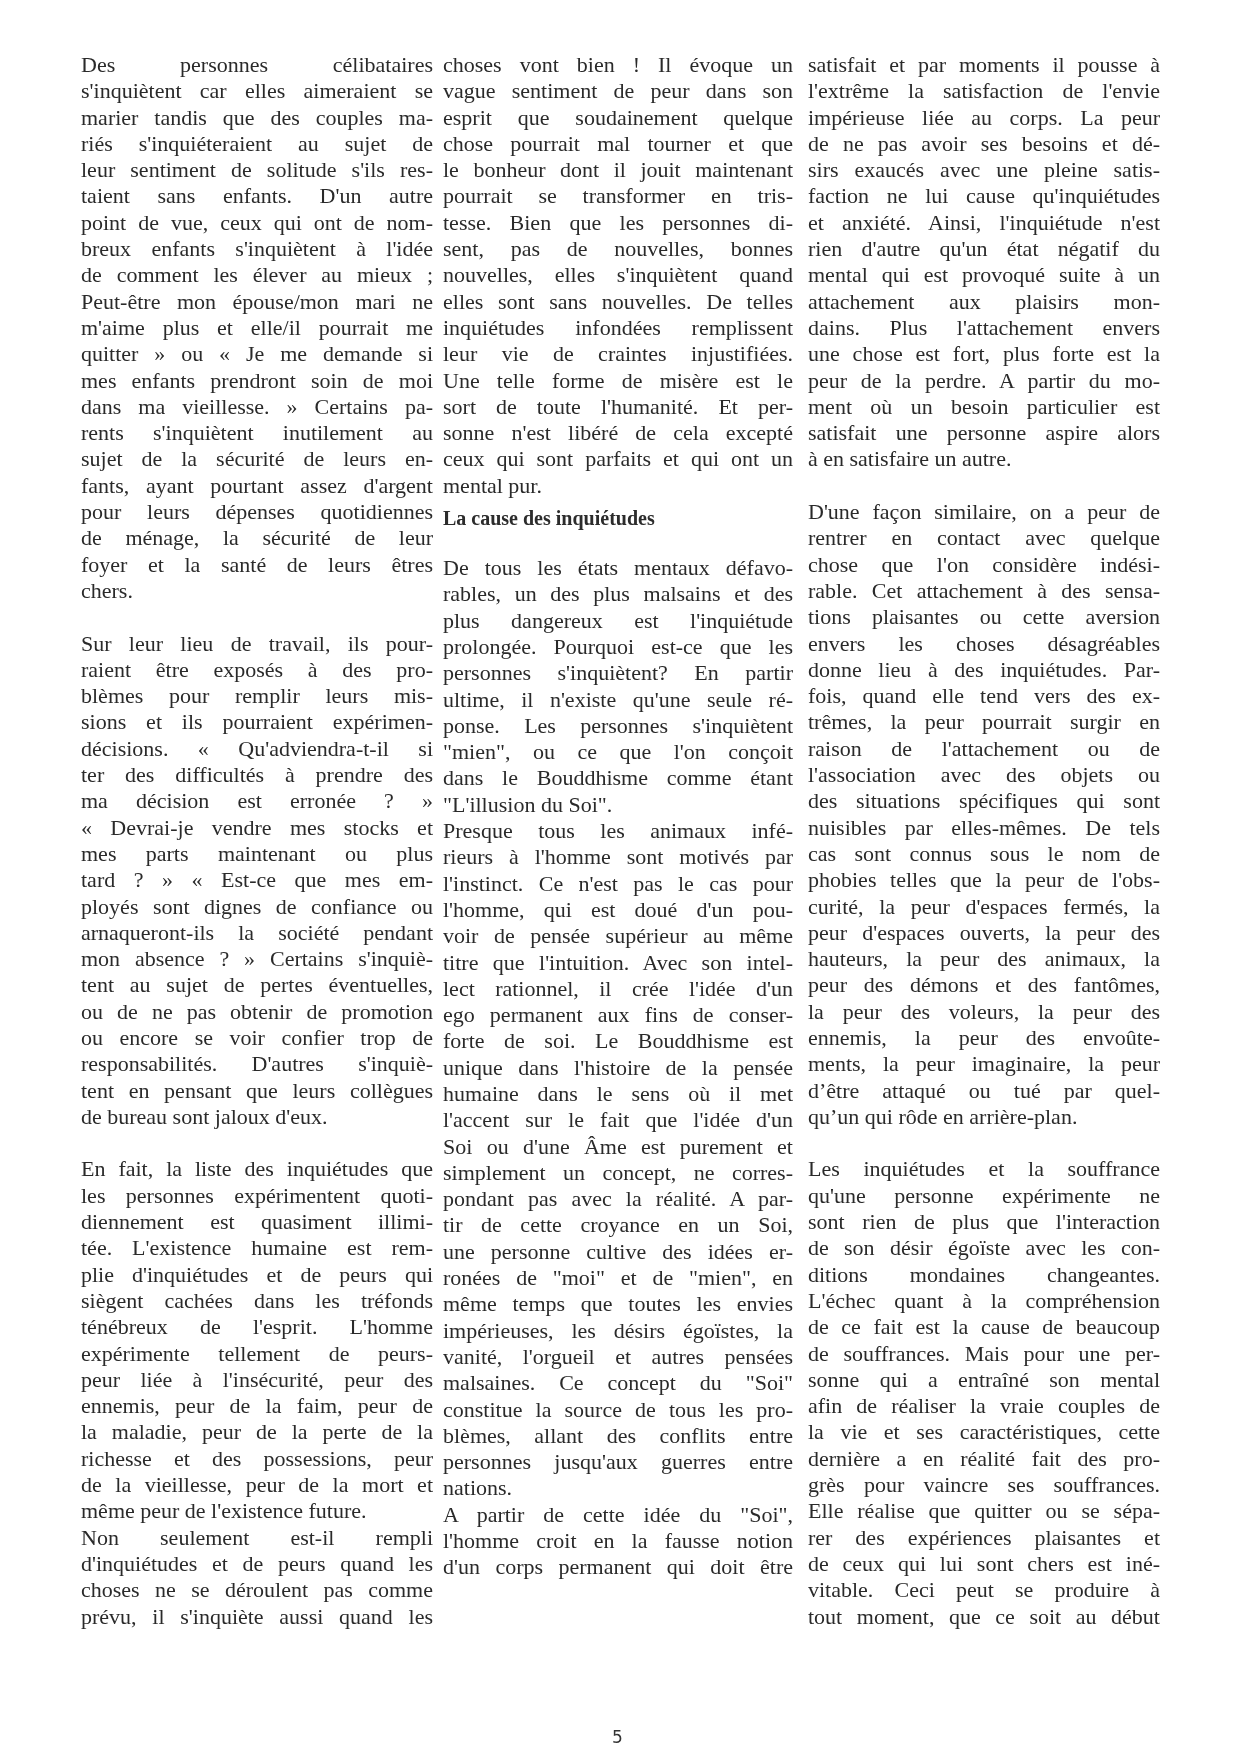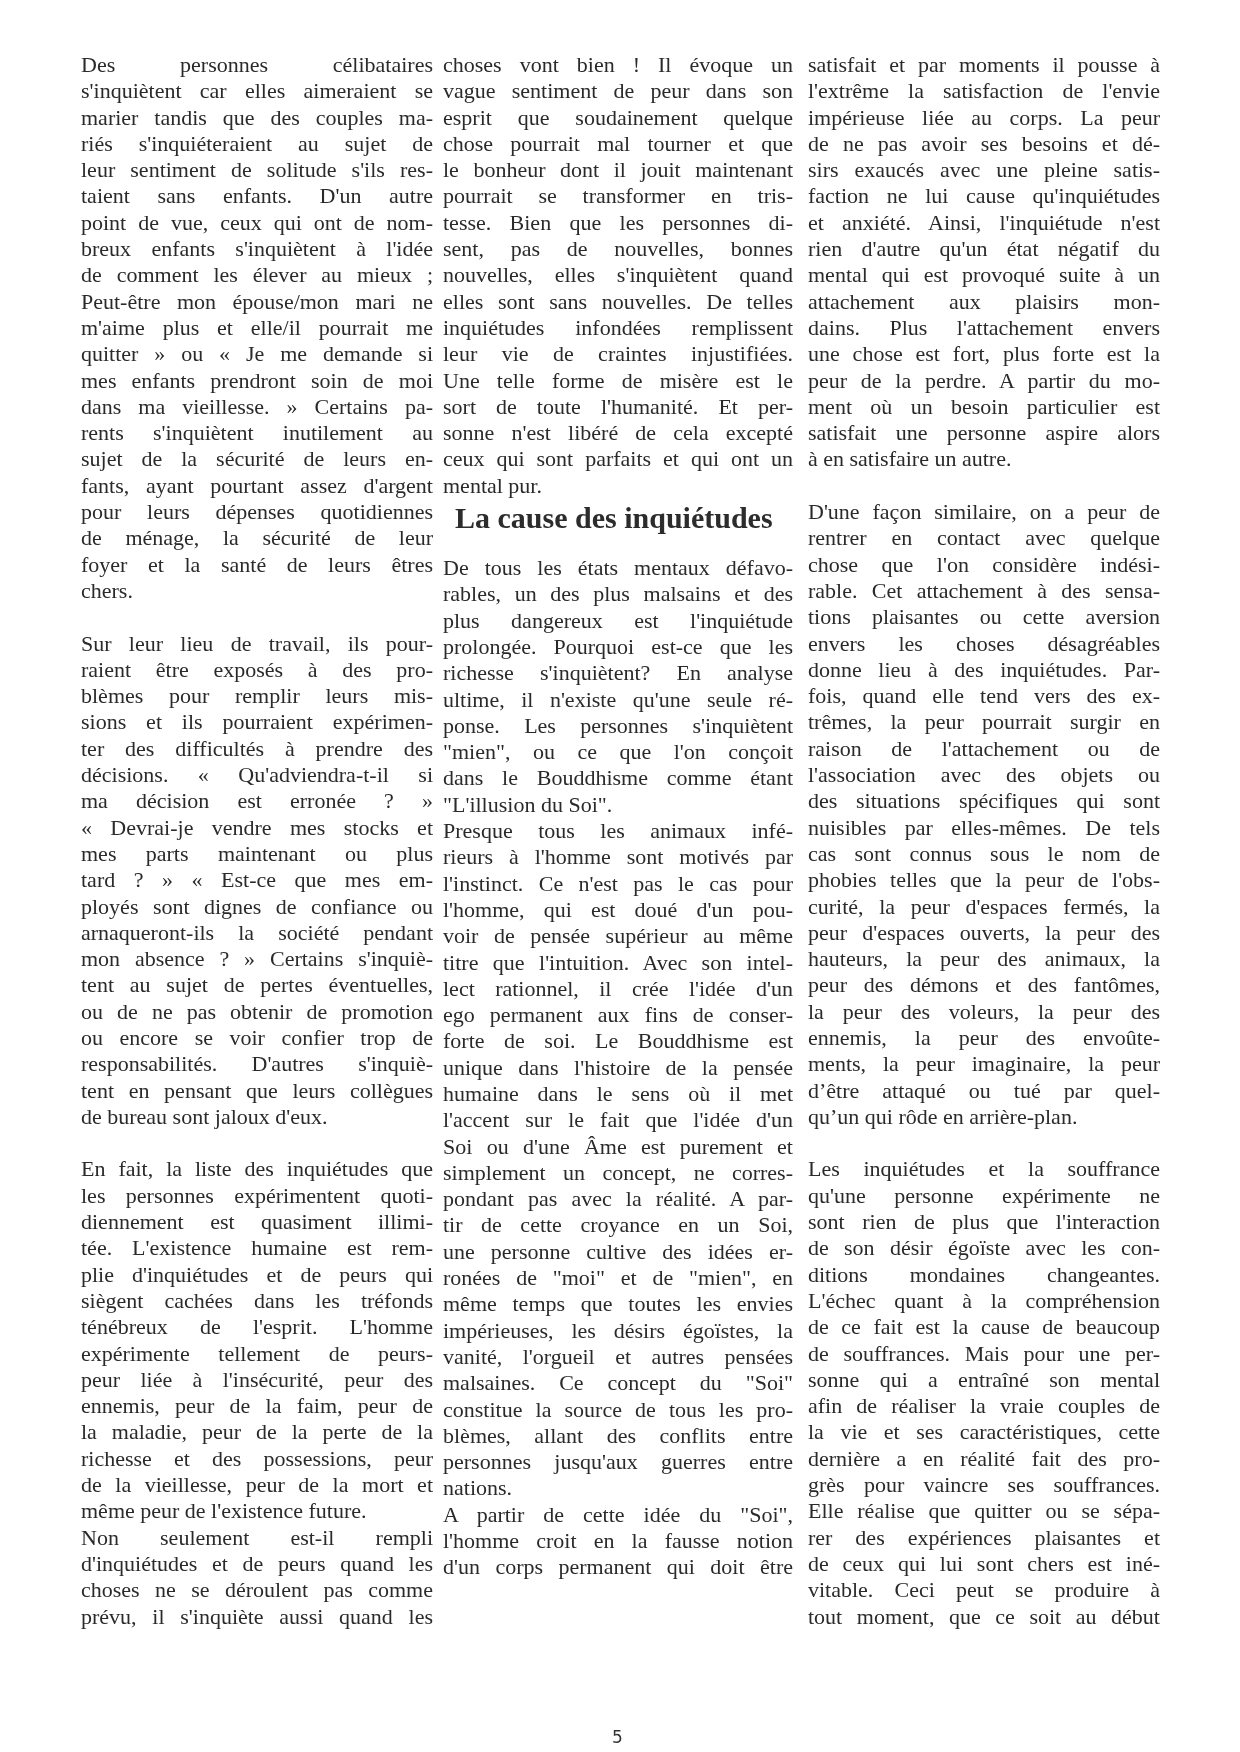--- a/index.html
+++ b/index.html
@@ -28,24 +28,24 @@
     height: 26.3px;
     white-space: nowrap;
     text-align: justify;
     text-align-last: justify;
     overflow: hidden;
   }
   .line.last { text-align-last: left; }
   .gap { height: 26.3px; }
   .heading {
     font-weight: bold;
-    font-size: 30px;
+    font-size: 20px;
     line-height: 30px;
     height: 30px;
-    margin: 4px 0 0 12px;
+    margin: 4px 0 0 0;
     color: #2c2c2c;
     white-space: nowrap;
   }
   .heading-gap { height: 22px; }
   .page-number {
     position: absolute;
     top: 1727px;
     left: 612px;
     font-family: "DejaVu Sans", sans-serif;
     font-size: 17px;
@@ -79,22 +79,22 @@
         <span class="line">de ménage, la sécurité de leur</span>
         <span class="line">foyer et la santé de leurs êtres</span>
         <span class="line last">chers.</span>
       </div>
       <div class="gap"></div>
       <div class="para">
         <span class="line">Sur leur lieu de travail, ils pour-</span>
         <span class="line">raient être exposés à des pro-</span>
         <span class="line">blèmes pour remplir leurs mis-</span>
         <span class="line">sions et ils pourraient expérimen-</span>
+        <span class="line">décisions. « Qu'adviendra-t-il si</span>
         <span class="line">ter des difficultés à prendre des</span>
-        <span class="line">décisions. « Qu'adviendra-t-il si</span>
         <span class="line">ma décision est erronée ? »</span>
         <span class="line">« Devrai-je vendre mes stocks et</span>
         <span class="line">mes parts maintenant ou plus</span>
         <span class="line">tard ? » « Est-ce que mes em-</span>
         <span class="line">ployés sont dignes de confiance ou</span>
         <span class="line">arnaqueront-ils la société pendant</span>
         <span class="line">mon absence ? » Certains s'inquiè-</span>
         <span class="line">tent au sujet de pertes éventuelles,</span>
         <span class="line">ou de ne pas obtenir de promotion</span>
         <span class="line">ou encore se voir confier trop de</span>
@@ -146,21 +146,21 @@
         <span class="line">ceux qui sont parfaits et qui ont un</span>
         <span class="line last">mental pur.</span>
       </div>
       <div class="heading">La cause des inquiétudes</div>
       <div class="heading-gap"></div>
       <div class="para">
         <span class="line">De tous les états mentaux défavo-</span>
         <span class="line">rables, un des plus malsains et des</span>
         <span class="line">plus dangereux est l'inquiétude</span>
         <span class="line">prolongée. Pourquoi est-ce que les</span>
-        <span class="line">richesse s'inquiètent? En analyse</span>
+        <span class="line">personnes s'inquiètent? En partir</span>
         <span class="line">ultime, il n'existe qu'une seule ré-</span>
         <span class="line">ponse. Les personnes s'inquiètent</span>
         <span class="line">"mien", ou ce que l'on conçoit</span>
         <span class="line">dans le Bouddhisme comme étant</span>
         <span class="line last">"L'illusion du Soi".</span>
       </div>
       <div class="para">
         <span class="line">Presque tous les animaux infé-</span>
         <span class="line">rieurs à l'homme sont motivés par</span>
         <span class="line">l'instinct. Ce n'est pas le cas pour</span>

